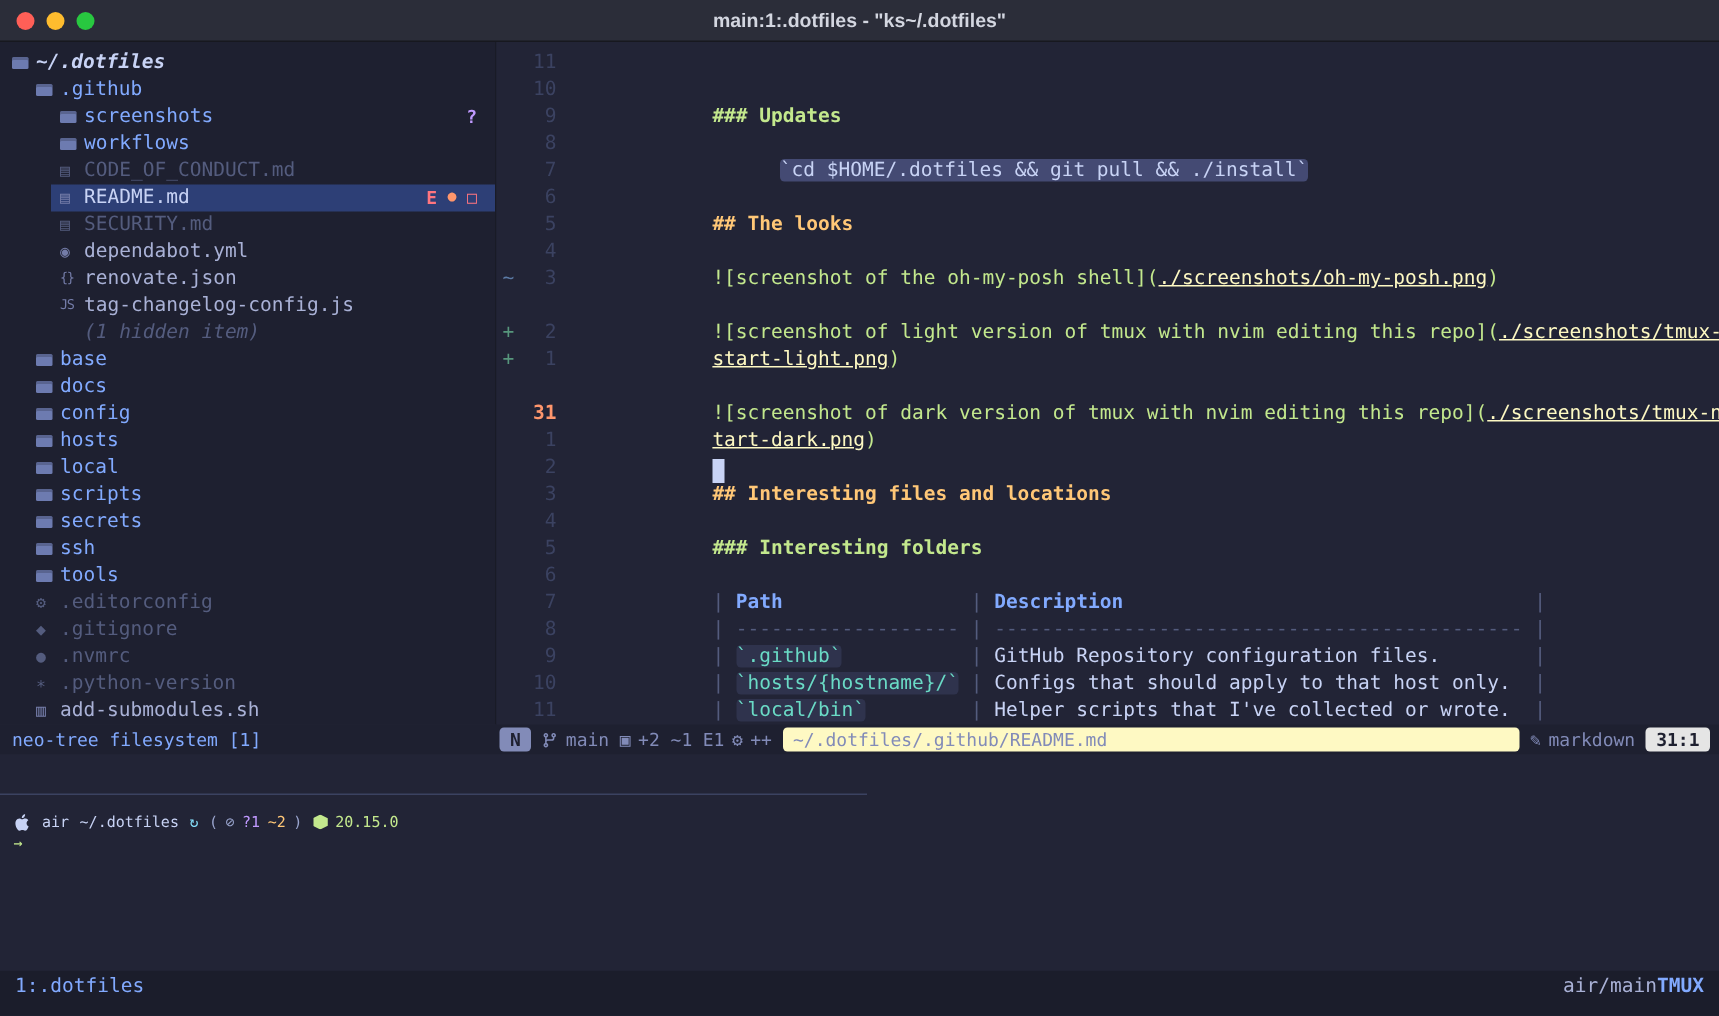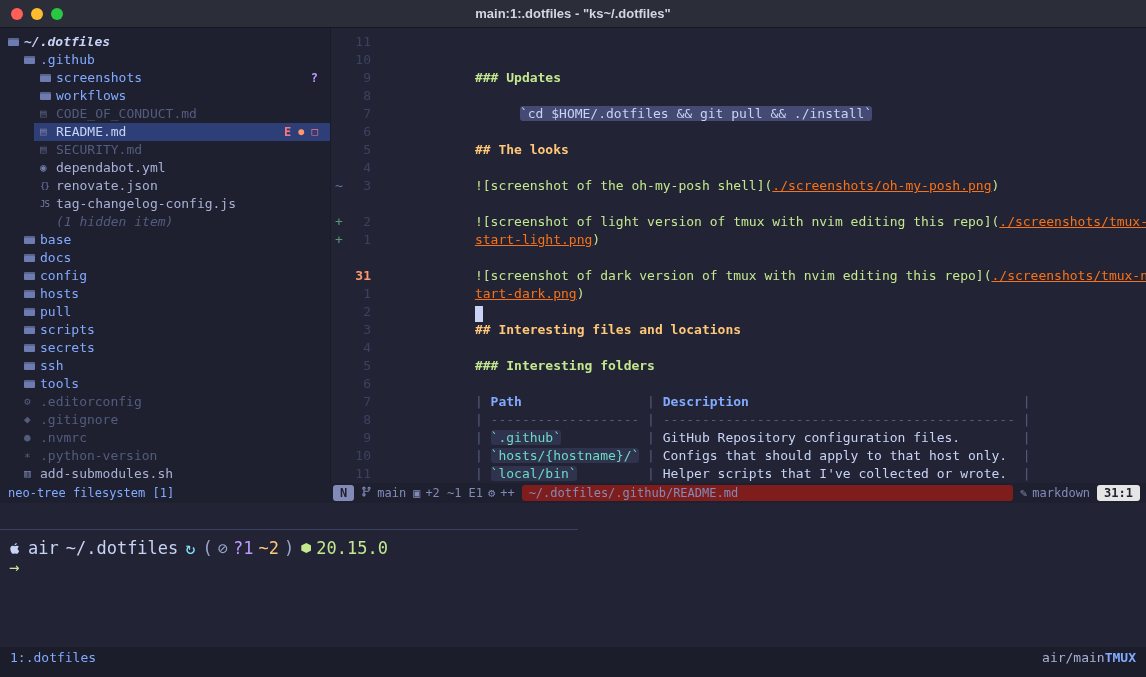--- a/index.html
+++ b/index.html
@@ -50,39 +50,39 @@
   .sign { flex:0 0 14px; width:14px; padding-left:4px; }
   .bufline[data-sign="~"] .sign { color:#5c7ba6; }
   .bufline[data-sign="+"] .sign { color:#57967c; }
   .lnum { flex:0 0 26px; width:26px; text-align:right; color:#3b4261; }
   .bufline[data-cur="true"] .lnum { color:#ff966c; font-weight:bold; }
   .btext { padding-left:10px; white-space:pre; }
   .seg[data-tok="heading2"] { color:#ffc777; font-weight:bold; }
   .seg[data-tok="heading3"] { color:#c3e88d; font-weight:bold; }
   .seg[data-tok="inline-code"] { color:#c8d3f5; background:#444a73; border-radius:3px;margin-left:45px; }
   .seg[data-tok="link-text"] { color:#c3e88d; }
-  .seg[data-tok="link-url"] { color:#f97316; text-decoration:underline; }
+  .seg[data-tok="link-url"] { color:#fef9c3; text-decoration:underline; }
   .seg[data-tok="punct"] { color:#545c7e; }
   .seg[data-tok="table-header"] { color:#82aaff; font-weight:bold; }
   .seg[data-tok="table-text"] { color:#c8d3f5; }
   .seg[data-tok="table-code"] { color:#6adbc6; background:#2f334d; border-radius:3px; }
   .seg[data-tok="cursor"] { display:inline-block; width:8px; height:16px; background:#c8d3f5; vertical-align:-3px; }
 
   
   .statusrow { height:20px; flex:0 0 20px; display:flex; }
   .neotree-status { width:330px; flex:0 0 330px; background:#1e2030; color:#82aaff; font-size:12px; line-height:20px; padding-left:8px; }
   .statusline { flex:1; background:#1e2030; display:flex; align-items:center; font-size:12px; color:#828bb8; gap:7px; padding:0 6px 0 3px; white-space:pre; }
   .chip { height:16px; line-height:16px; border-radius:3px; padding:0 7px; }
   .mode-chip { background:#828bb8; color:#1e2030; font-weight:bold; }
   .pos-chip { background:#e5e5e5; color:#1e2030; font-weight:bold;text-align:center; }
-  .path-chip { flex:1; background:#7f1d1d; color:#828bb8; overflow:hidden; }
-  .sl-group { display:flex; gap:5px; }
-
-  
-  .shell { height:144px; flex:0 0 144px; background:#222436; position:relative; font-size:17px; color:#c8d3f5; }
+  .path-chip { flex:1; background:#fef9c3; color:#828bb8; overflow:hidden; }
+  .sl-group { display:flex; align-items:center; gap:5px; }
+
+  
+  .shell { height:144px; flex:0 0 144px; background:#222436; position:relative; font-size:10px; color:#c8d3f5; }
   .pane-divider { position:absolute; top:26px; left:0; width:578px; height:1px; background:#3b4261; }
   .promptline { position:absolute; top:36px; left:9px; height:18px; display:flex; align-items:center; gap:7px; white-space:pre; }
   .p-sync { color:#86e1fc; }
   .p-git { color:#9aa5ce; display:flex; gap:5px; }
   .p-git .untracked { color:#c099ff; }
   .p-git .modified { color:#ffc777; }
   .p-node { color:#c3e88d; display:flex; align-items:center; gap:5px; }
   .hex-icon { width:10px; height:10px; background:#c3e88d; clip-path:polygon(50% 0,100% 25%,100% 75%,50% 100%,0 75%,0 25%); display:inline-block; }
   .arrowline { position:absolute; top:54px; left:9px; color:#c3e88d; }
 
@@ -213,21 +213,21 @@
           </div>
           <div class="trow" data-name="tree-item" data-depth="1" data-state="" data-kind="dir">
             <span class="ticon" data-name="folder-icon"></span>
             <span class="tlabel" data-name="tree-item-label">hosts</span>
             <span class="tbadges" data-name="tree-item-badges">
               
             </span>
           </div>
           <div class="trow" data-name="tree-item" data-depth="1" data-state="" data-kind="dir">
             <span class="ticon" data-name="folder-icon"></span>
-            <span class="tlabel" data-name="tree-item-label">pull</span>
+            <span class="tlabel" data-name="tree-item-label">local</span>
             <span class="tbadges" data-name="tree-item-badges">
               
             </span>
           </div>
           <div class="trow" data-name="tree-item" data-depth="1" data-state="" data-kind="dir">
             <span class="ticon" data-name="folder-icon"></span>
             <span class="tlabel" data-name="tree-item-label">scripts</span>
             <span class="tbadges" data-name="tree-item-badges">
               
             </span>

